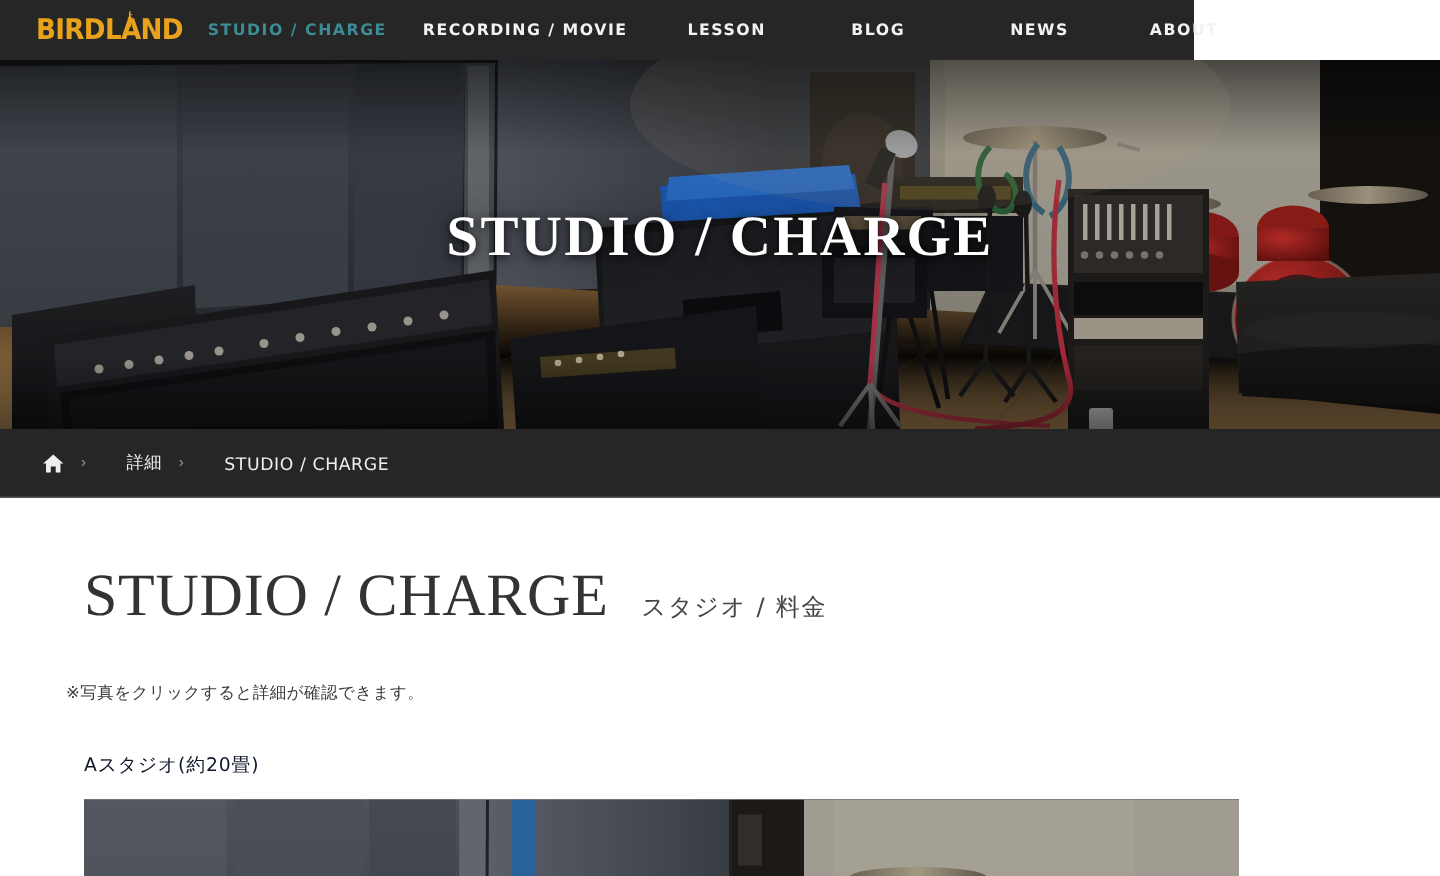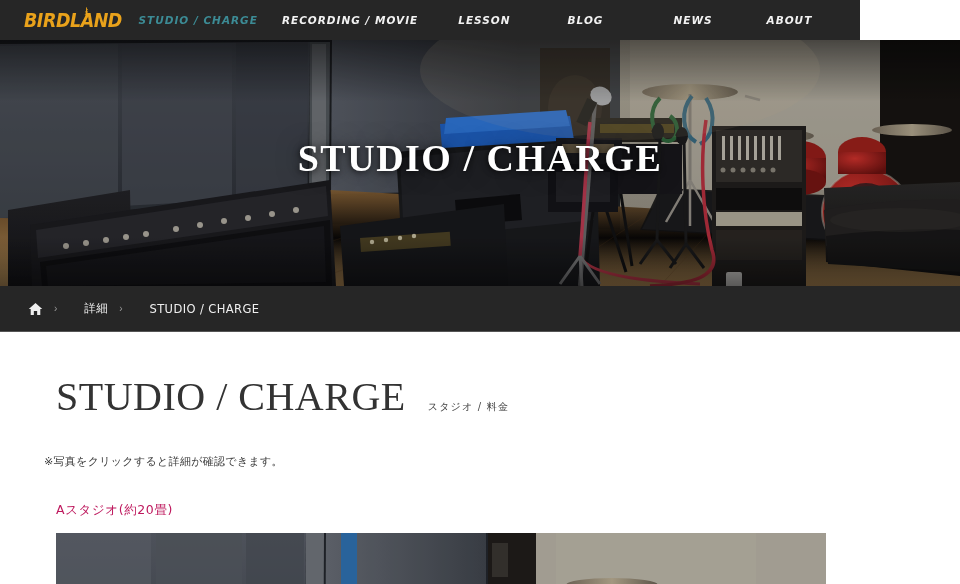--- a/index.html
+++ b/index.html
@@ -8,25 +8,24 @@
     width:960px; height:584px;
     overflow:hidden;
     background:#ffffff;
     font-family:"Liberation Sans", sans-serif;
     -webkit-font-smoothing:antialiased;
   }
 
   
   .site-header{
     position:relative;
-    width:860px; height:40px;
+    width:796px; height:40px;
     background:#262626;
     display:flex; align-items:center;
     z-index:20;
-    font-style:italic;
   }
   .logo{
     margin-left:24px;
     display:flex; align-items:flex-end;
     position:relative;
     height:40px;
     cursor:pointer;
   }
   .logo-text{
     font-family:"DejaVu Sans", sans-serif;
@@ -146,39 +145,39 @@
   .page-title{
     font-family:"Liberation Serif","DejaVu Serif", serif;
     font-size:40px;
     color:#333333;
     letter-spacing:0.5px;
     line-height:1;
     white-space:nowrap;
   }
   .page-subtitle{
     margin-left:22px;
-    font-size:10px;
+    font-size:16px;
     color:#444;
     letter-spacing:1.2px;
     white-space:nowrap;
     font-family:"DejaVu Sans", sans-serif;
   }
   .note{
     margin-left:16px;
     margin-top:37px;
     font-size:11px;
     color:#3b3b3b;
     letter-spacing:0.3px;
     font-family:"DejaVu Sans", sans-serif;
   }
   .studio-label{
     margin-left:28px;
     margin-top:33px;
     font-size:12.5px;
-    color:#be185d;
+    color:#0f172a;
     letter-spacing:0.6px;
     font-family:"DejaVu Sans", sans-serif;
   }
   .studio-photo-wrap{
     margin-left:28px;
     margin-top:14px;
     width:770px;
     height:70px;
     overflow:hidden;
     position:relative;

